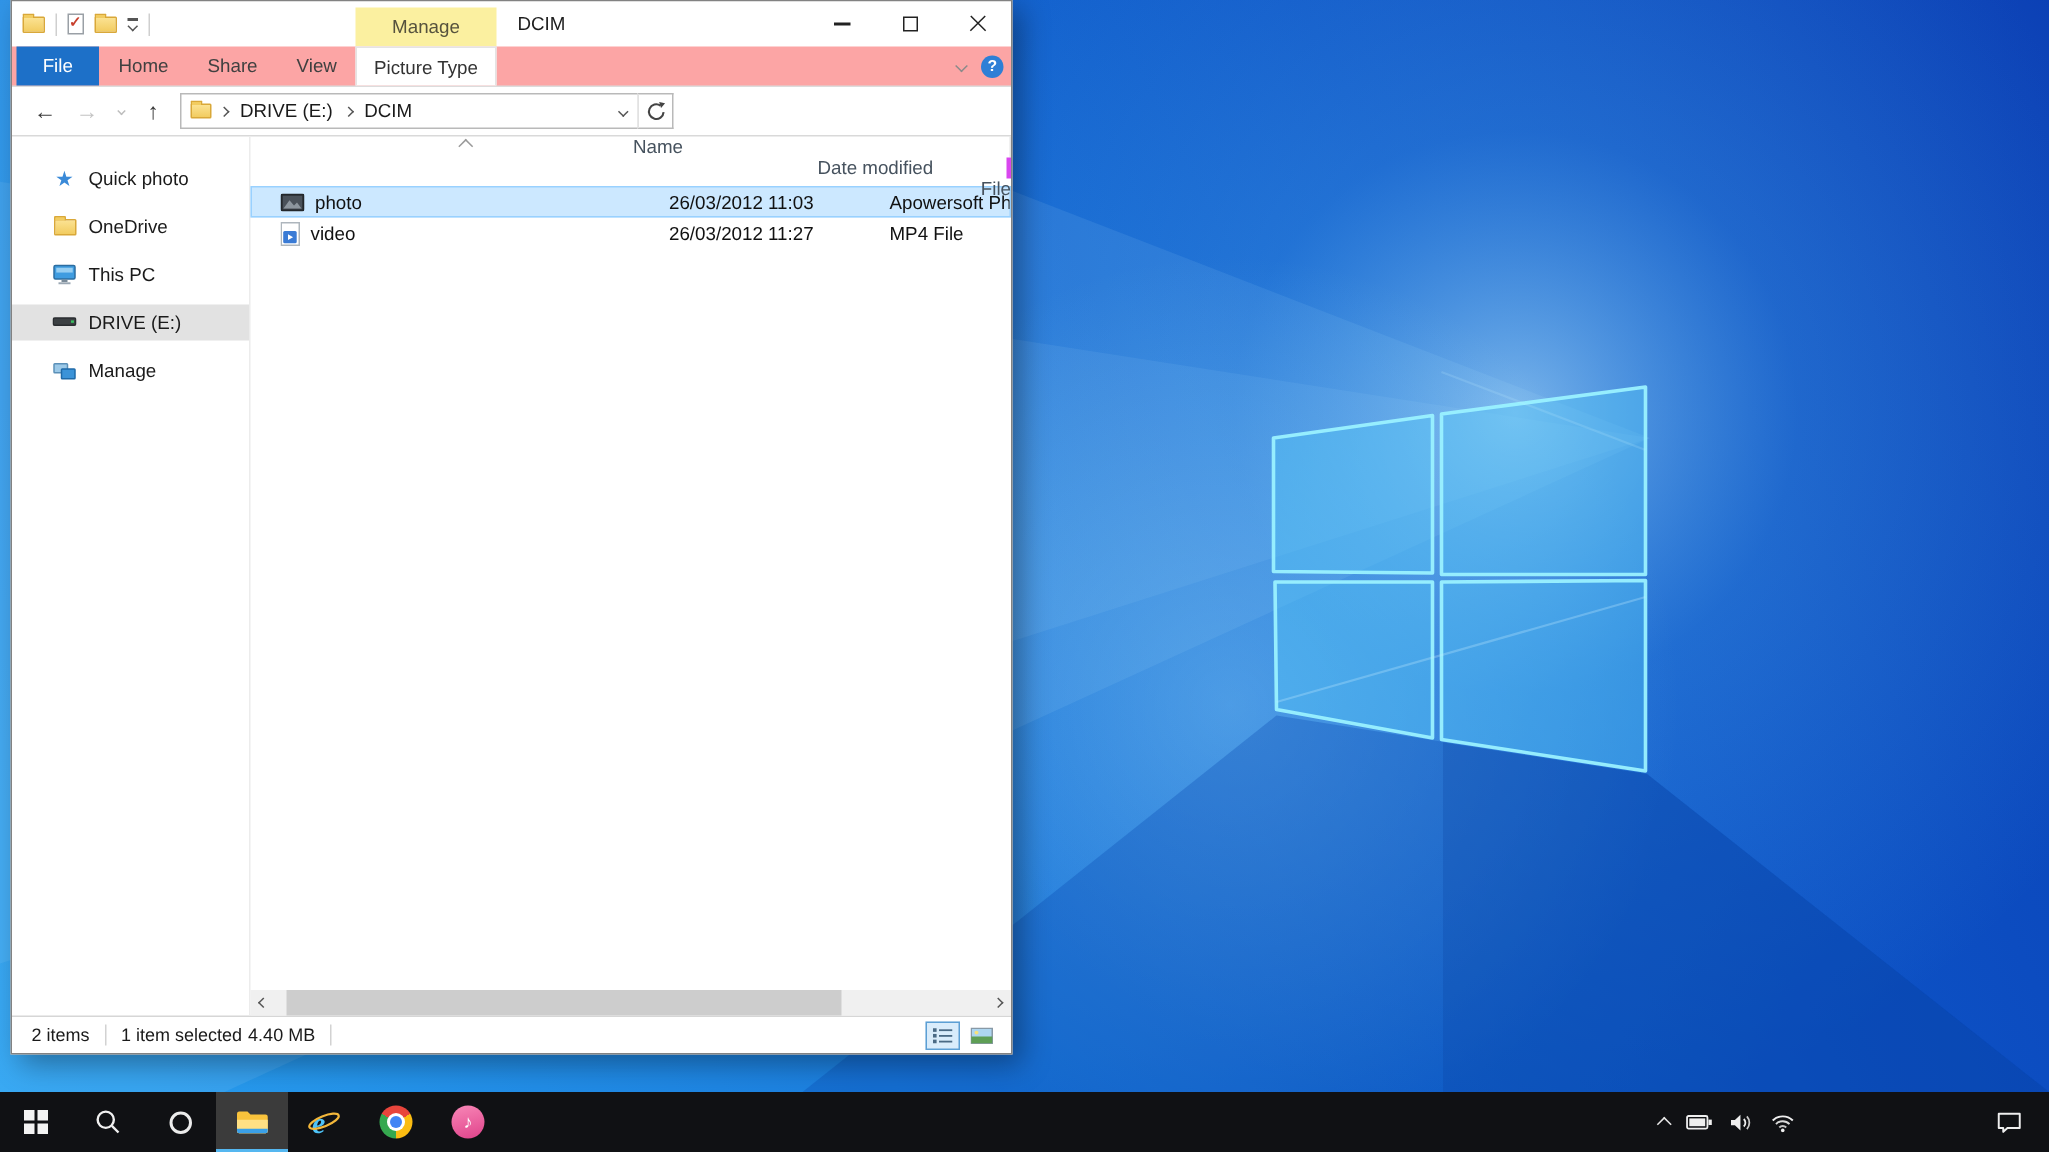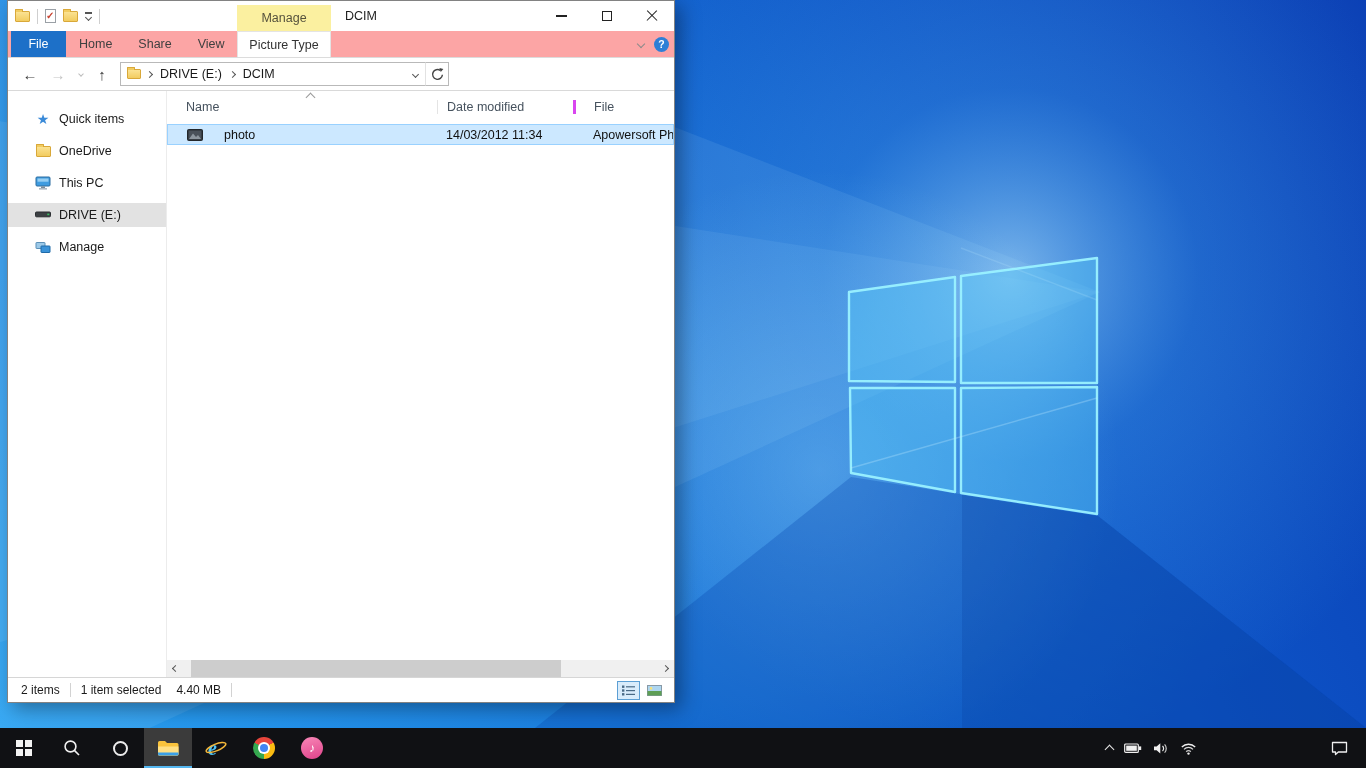--- a/index.html
+++ b/index.html
@@ -72,45 +72,45 @@
 
   
   .main { flex:1; display:flex; position:relative; min-height:0; }
   .sidebar { width:158px; flex:none; padding-top:16px; }
   .side-item { height:24px; display:flex; align-items:center; gap:8px; padding-left:27px; font-size:12.5px; color:#1a1a1a; margin-bottom:8px; }
   .side-item.selected { background:#e2e2e2; }
   .side-ic { width:16px; height:16px; flex:none; display:flex; align-items:center; justify-content:center; }
   .star { color:#3a8ad8; font-size:14px; line-height:14px; }
 
   .filearea { flex:1; position:relative; border-left:1px solid #ececec; min-width:0; }
-  .cols { height:28px; display:flex; align-items:flex-end; padding-bottom:5px; font-size:12.5px; color:#46525e; position:relative; }
+  .cols { height:28px; display:flex; align-items:flex-end; padding-bottom:5px; font-size:12.5px; color:#46525e; position:relative;flex-direction:column; }
   .col-name { width:271px; padding-left:19px; border-right:1px solid #e4e4e4; }
   .col-date { width:138px; padding-left:9px; border-right:3px solid #d946ef; }
   .col-type { flex:1; padding-left:18px; }
   .sort-caret { position:absolute; left:140px; top:3px; width:7px; height:7px;
                 border-right:1.3px solid #9a9a9a; border-bottom:1.3px solid #9a9a9a; transform:rotate(-135deg); }
   .rows { margin-top:5px; }
   .frow { height:21px; display:flex; align-items:center; font-size:12.5px; color:#111; border:1px solid transparent; }
   .frow.selected { background:#cce8ff; border-color:#99d1ff; }
-  .cell-name { width:270px; display:flex; align-items:center; gap:21px; padding-left:19px; }
+  .cell-name { width:270px; display:flex; align-items:center; gap:7px; padding-left:19px; }
   .cell-date { width:138px; padding-left:8px; }
   .cell-type { flex:1; padding-left:17px; white-space:nowrap; overflow:hidden; }
 
   .hscroll { position:absolute; left:0; right:0; bottom:0; height:17px; background:#f0f0f0; }
   .h-arrow { position:absolute; top:0; width:17px; height:17px; display:flex; align-items:center; justify-content:center; }
   .h-arrow.left { left:0; } .h-arrow.right { right:0; }
   .h-arrow .chev { width:5px; height:5px; border-color:#555; border-width:1.2px; }
   .chev.left { transform:rotate(135deg); }
   .h-thumb { position:absolute; left:24px; top:0; width:370px; height:17px; background:#cdcdcd; }
 
   
   .statusbar { height:25px; flex:none; border-top:1px solid #d6d6d6; background:#fff; display:flex; align-items:center;
                padding:0 8px 0 13px; font-size:12px; color:#1a1a1a; }
   .sb-sep { width:1px; height:14px; background:#d2d2d2; margin:0 10px; }
-  .sb-size { margin-left:15px; }
+  .sb-size { margin-left:4px; }
   .view-btns { margin-left:auto; display:flex; gap:3px; }
   .vbtn { width:23px; height:19px; display:flex; align-items:center; justify-content:center; border:1px solid transparent; }
   .vbtn.active { background:#d9ecfb; border-color:#5c9fd4; }
 
   
   .taskbar { position:absolute; left:0; bottom:0; width:1366px; height:40px; background:#101114; display:flex; align-items:stretch; }
   .tbtn { width:48px; display:flex; align-items:center; justify-content:center; position:relative; }
   .tbtn.active { background:#3b3b3b; }
   .tbtn.active::after { content:""; position:absolute; left:0; right:0; bottom:0; height:2px; background:#55b7f0; }
   .start-grid { display:grid; grid-template-columns:7px 7px; grid-template-rows:7px 7px; gap:1.5px; }
@@ -238,21 +238,21 @@
       </div>
     </div>
 
     <div class="main">
 
       <div class="sidebar">
         <div class="side-item">
           <span class="side-ic">
               <span class="star">★</span>
             </span>
-          <span>Quick items</span>
+          <span>Quick photo</span>
         </div>
         <div class="side-item">
           <span class="side-ic">
               <span class="fold"></span>
             </span>
           <span>OneDrive</span>
         </div>
         <div class="side-item">
           <span class="side-ic">
             <svg width="16" height="14" viewBox="0 0 16 14">
@@ -294,22 +294,34 @@
         <div class="rows">
           <div class="frow selected">
             <div class="cell-name">
               <svg width="16" height="12" viewBox="0 0 16 12">
                 <rect x="0.5" y="0.5" width="15" height="11" rx="1" fill="#2e3338" stroke="#23272b"></rect>
                 <rect x="1.6" y="1.6" width="12.8" height="8.8" fill="#4a5159"></rect>
                 <polygon points="2,10 6,4.5 9,8 11,6 14,10" fill="#8d969e"></polygon>
               </svg>
               <span>photo</span>
             </div>
-            <div class="cell-date">14/03/2012 11:34</div>
+            <div class="cell-date">26/03/2012 11:03</div>
             <div class="cell-type">Apowersoft Pho</div>
+          </div>
+          <div class="frow">
+            <div class="cell-name">
+              <svg width="13" height="16" viewBox="0 0 13 16">
+                <rect x="0.5" y="0.5" width="12" height="15" fill="#fff" stroke="#aeb6bd"></rect>
+                <rect x="1.8" y="6" width="9" height="8.2" rx="1" fill="#3a7bd5"></rect>
+                <polygon points="5,8.2 8.4,10.1 5,12" fill="#fff"></polygon>
+              </svg>
+              <span>video</span>
+            </div>
+            <div class="cell-date">26/03/2012 11:27</div>
+            <div class="cell-type">MP4 File</div>
           </div>
         </div>
 
         <div class="hscroll">
           <div class="h-arrow left">
               <span class="chev left"></span>
             </div>
           <div class="h-thumb"></div>
           <div class="h-arrow right">
               <span class="chev right"></span>

